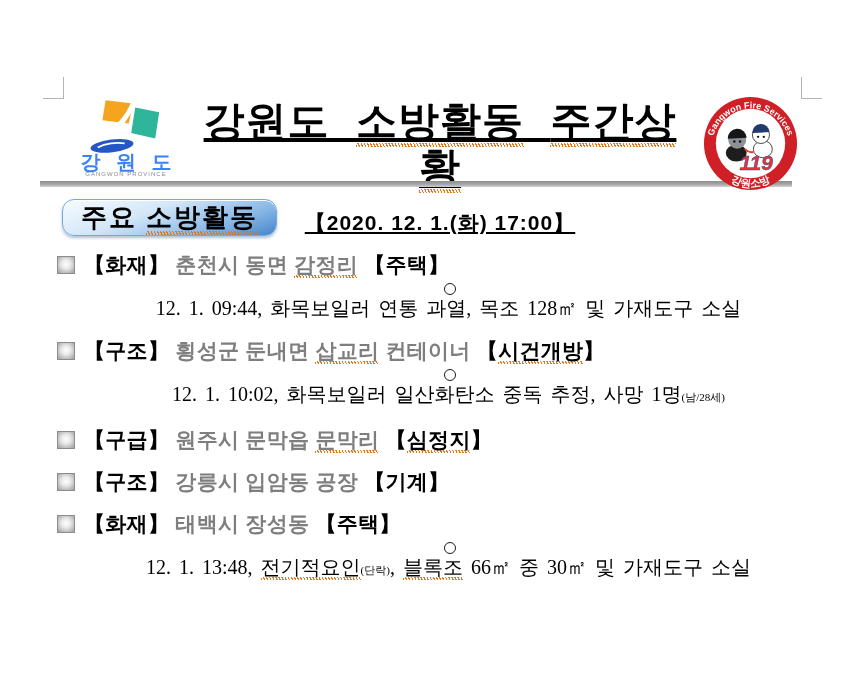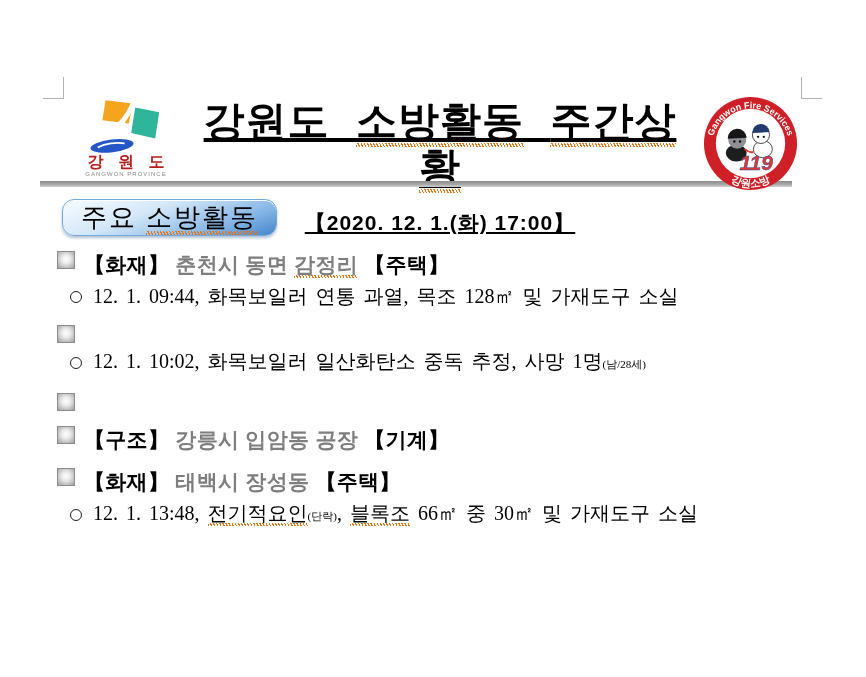--- a/index.html
+++ b/index.html
@@ -10,21 +10,21 @@
     color:#000;
   }
   
   .mark { position:absolute; width:20px; height:21px; }
   .mark-tl { left:43px; top:77px; border-right:1px solid #b3b3b3; border-bottom:1px solid #b3b3b3; }
   .mark-tr { left:801px; top:77px; border-left:1px solid #b3b3b3; border-bottom:1px solid #b3b3b3; }
 
   
   .logo { position:absolute; left:74px; top:97px; width:104px; text-align:center; }
   .logo svg { width:92px; height:56px; display:block; margin:0 auto; }
-  .logo-name { font-size:16px; font-weight:bold; letter-spacing:5px; padding-left:5px; color:#b91c1c; line-height:18px; }
+  .logo-name { font-size:20px; font-weight:bold; letter-spacing:5px; padding-left:5px; color:#3b82f6; line-height:18px; }
   .logo-sub  { font-size:6px; color:#8a8a8a; letter-spacing:1px; line-height:7px; }
 
   .title-block { position:absolute; left:192px; top:99px; width:496px; text-align:center;text-decoration:underline; }
   .page-title {
     font-size:41px; font-weight:800; letter-spacing:1px; word-spacing:14px;
     line-height:1.12; white-space:nowrap;
   }
   .page-datetime { font-size:21px; font-weight:bold; letter-spacing:1px; margin-top:18px; }
 
   .emblem { position:absolute; left:703px; top:96px; width:95px; height:95px; z-index:2; }
@@ -34,40 +34,40 @@
     background:linear-gradient(180deg,#8d8d8d 0%,#a6a6a6 55%,#d2d2d2 100%);
   }
 
   
   .section-pill {
     position:absolute; left:62px; top:199px; height:37px; box-sizing:border-box;
     min-width:215px; padding:0 16px; border-radius:12px;
     background:linear-gradient(160deg,#f8fcff 0%,#d3e7f8 38%,#85b5e5 75%,#4585ca 100%);
     border:1px solid #74a9de;
     box-shadow:0 2px 3px rgba(110,140,175,.55), inset 0 1px 0 #ffffff;
-    font-size:26px; font-weight:400; letter-spacing:2px;
+    font-size:26px; font-weight:700; letter-spacing:2px;
     text-align:center; line-height:34px; white-space:nowrap;
   }
 
   
   .content { position:absolute; left:57px; top:251px; right:26px; }
   .incident { margin-bottom:15px; }
   .inc-title {
-    display:flex; white-space:nowrap;
+    display:flex; align-items:center; white-space:nowrap;
     font-size:21px; font-weight:800; line-height:27px; letter-spacing:.3px;
   }
   .sq-bullet {
     width:16px; height:16px; flex:0 0 16px; margin-right:9px;
     border:1px solid #8c8c8c;
     background:radial-gradient(circle at 50% 45%, #ffffff 0%, #e9e9e9 38%, #9d9d9d 100%);
   }
   .inc-detail {
     display:flex; align-items:center; white-space:nowrap;
     font-family:"Liberation Serif", serif;
-    font-size:20px; line-height:27px; margin-top:5px; word-spacing:3px;
+    font-size:20px; line-height:27px; margin-top:5px; word-spacing:3px;flex-direction:column;
   }
   .circle-bullet {
     width:12px; height:12px; flex:0 0 12px; box-sizing:border-box;
     border:1.6px solid #1b1b1b; border-radius:50%;
     margin:0 11px 0 13px;
   }
 
   
   .seg { white-space:pre-wrap; }
   .gray { color:#7e7e7e; }
@@ -149,29 +149,31 @@
         <span><span class="seg">【화재】</span><span class="seg gray"> 춘천시 동면 </span><span class="seg gray u">감정리</span><span class="seg"> </span><span class="seg">【주택】</span></span>
       </div>
       <div class="inc-detail">
         <span class="circle-bullet"></span>
         <span><span class="seg">12. 1. 09:44, 화목보일러 연통 과열, 목조 128㎡ 및 가재도구 소실</span></span>
       </div>
     </div>
     <div class="incident">
       <div class="inc-title">
         <span class="sq-bullet"></span>
+        <span><span class="seg">【구조】</span><span class="seg gray"> 횡성군 둔내면 </span><span class="seg gray u">삽교리</span><span class="seg gray"> 컨테이너 </span><span class="seg">【</span><span class="seg u">시건개방</span><span class="seg">】</span></span>
       </div>
       <div class="inc-detail">
         <span class="circle-bullet"></span>
         <span><span class="seg">12. 1. 10:02, 화목보일러 일산화탄소 중독 추정, 사망 1명</span><span class="seg small">(남/28세)</span></span>
       </div>
     </div>
     <div class="incident">
       <div class="inc-title">
         <span class="sq-bullet"></span>
+        <span><span class="seg">【구급】</span><span class="seg gray"> 원주시 문막읍 </span><span class="seg gray u">문막리</span><span class="seg"> </span><span class="seg">【</span><span class="seg u">심정지</span><span class="seg">】</span></span>
       </div>
     </div>
     <div class="incident">
       <div class="inc-title">
         <span class="sq-bullet"></span>
         <span><span class="seg">【구조】</span><span class="seg gray"> 강릉시 입암동 공장 </span><span class="seg">【기계】</span></span>
       </div>
     </div>
     <div class="incident">
       <div class="inc-title">

